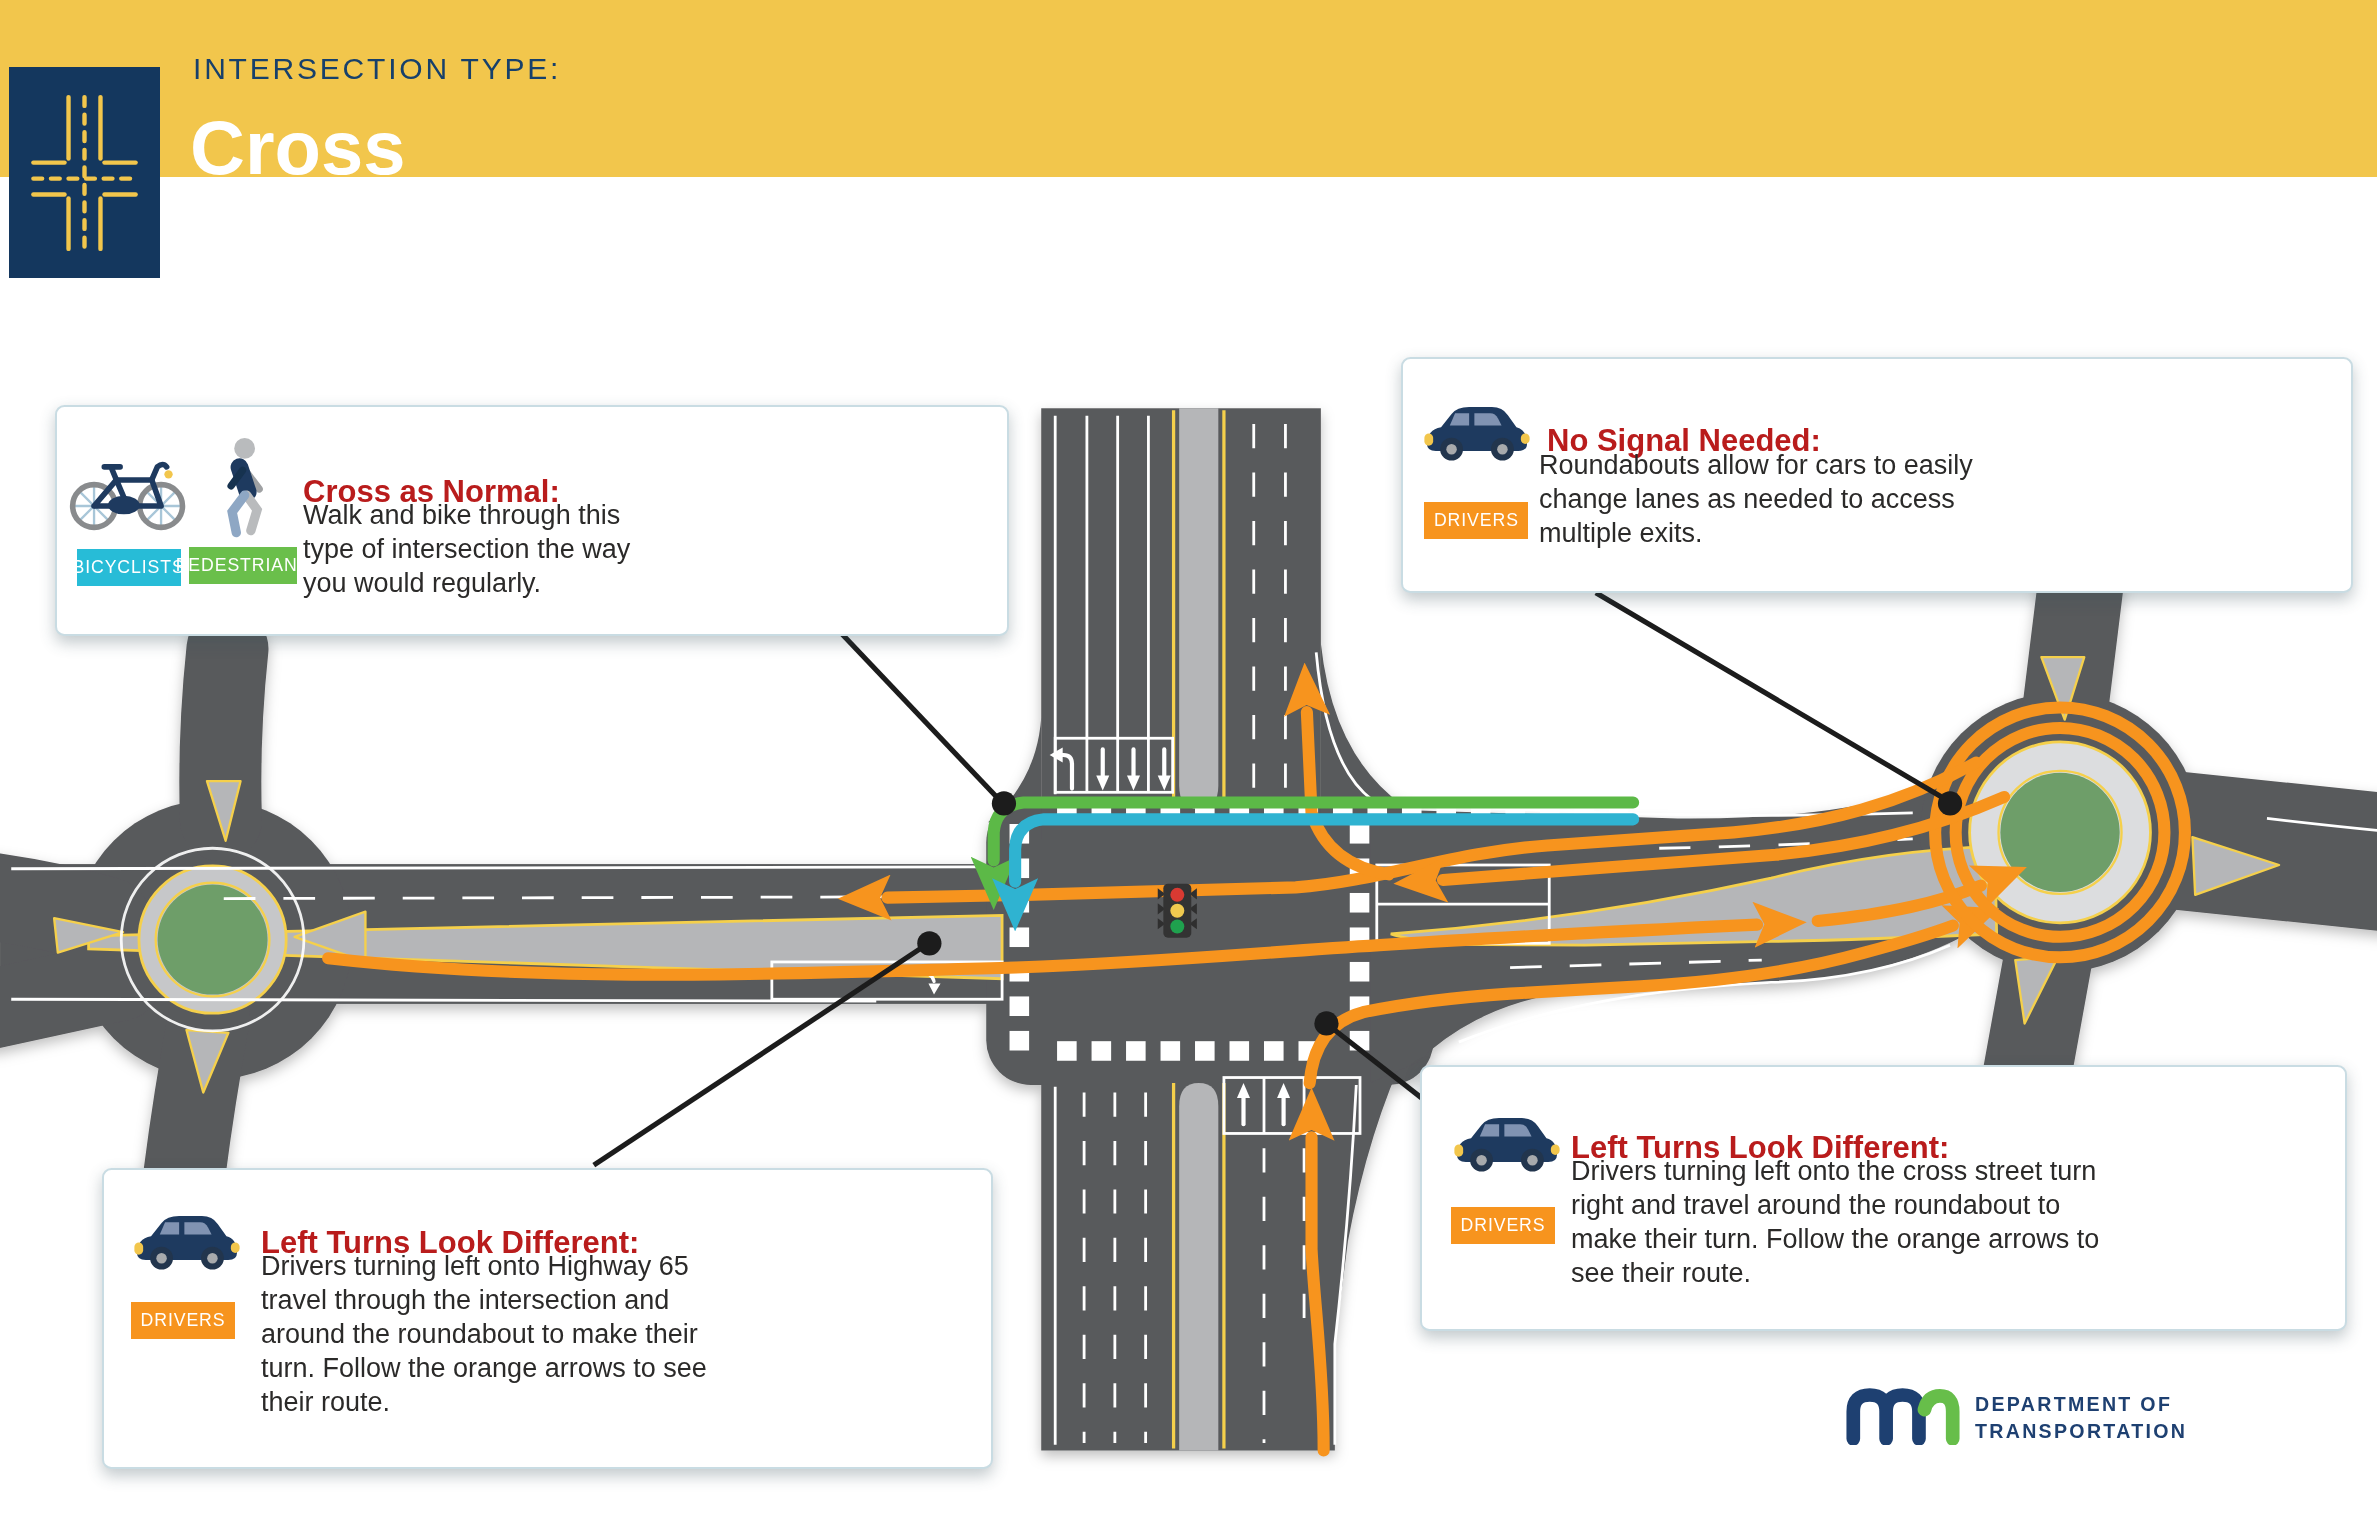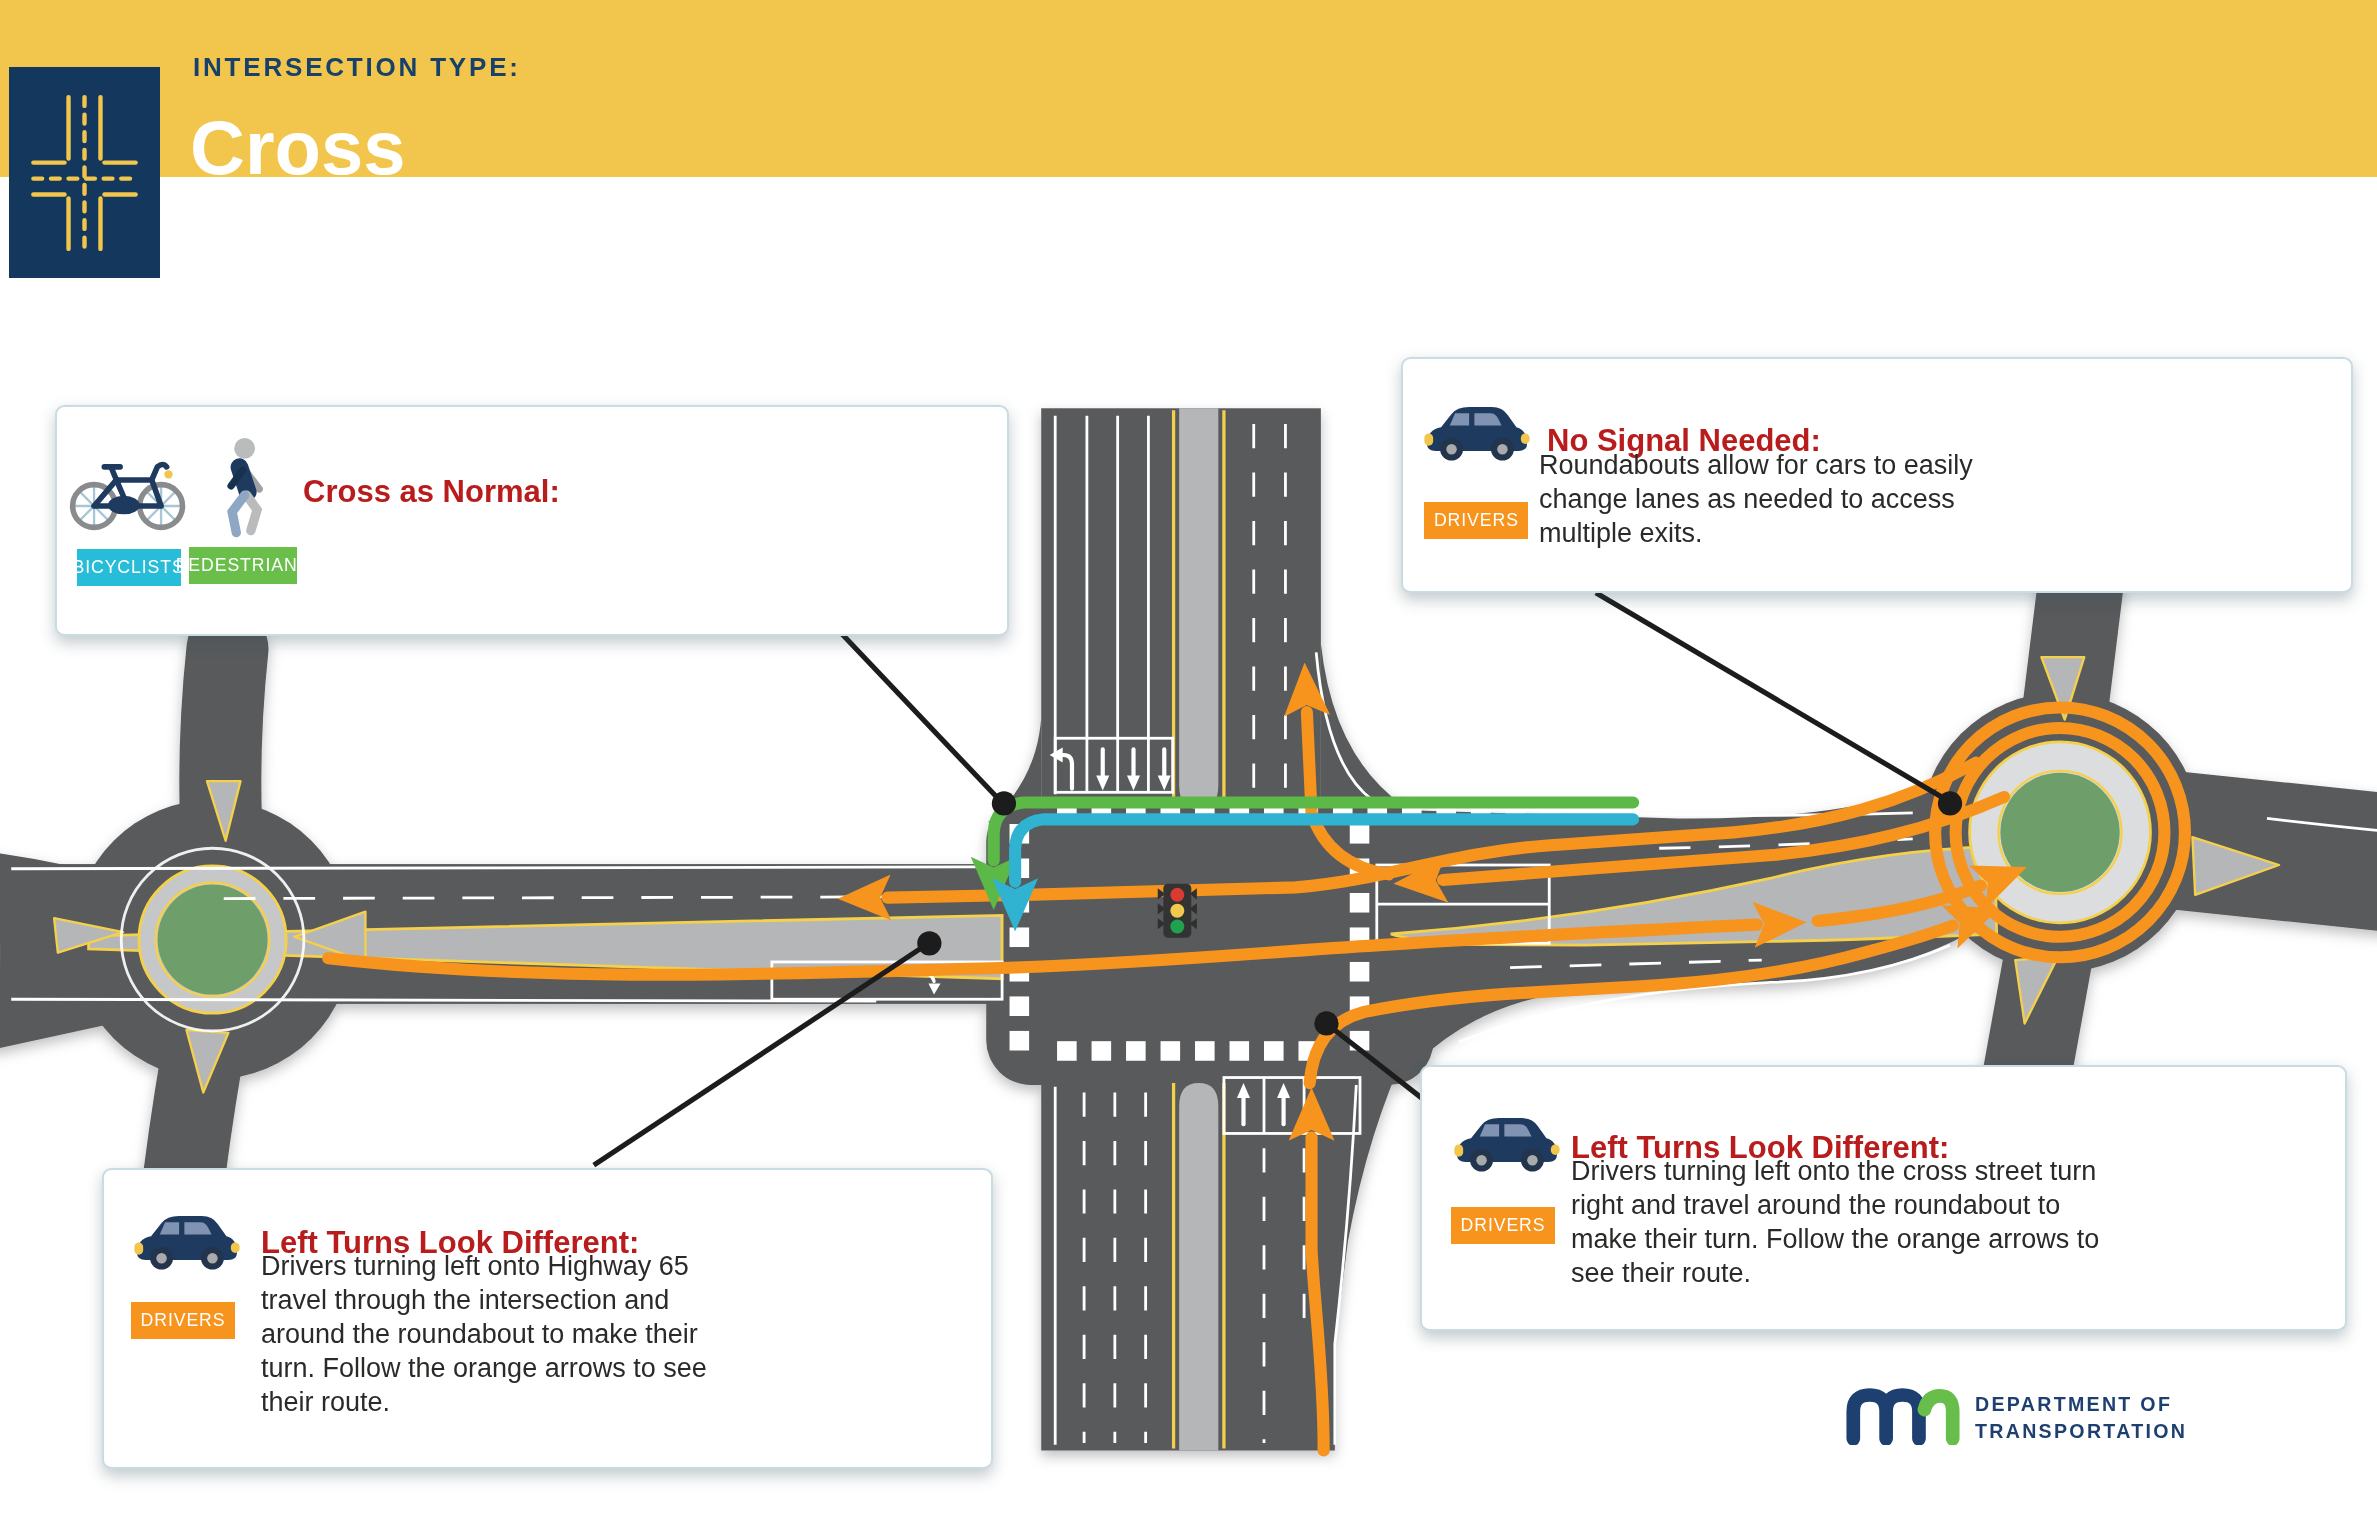--- a/index.html
+++ b/index.html
@@ -3,21 +3,21 @@
 <meta charset="utf-8">
 <style>
   html,body{margin:0;padding:0;background:#fff;width:2377px;height:1538px;
     font-family:"Liberation Sans",sans-serif;overflow:hidden;}
   #canvas{position:relative;width:2377px;height:1538px;background:#fff;}
 
   
   .gold-band{position:absolute;left:0;top:0;width:2377px;height:177px;background:#F2C64C;}
   .navy-square{position:absolute;left:9.3px;top:67px;width:151px;height:211px;background:#14375E;
     display:flex;align-items:center;justify-content:center;}
-  .eyebrow{position:absolute;left:193px;top:52px;font-size:26px;font-weight:700;
+  .eyebrow{position:absolute;left:193px;top:52px;font-size:30px;font-weight:400;
     letter-spacing:2.8px;color:#17406B;}
   .big-title{position:absolute;left:190px;top:110px;font-size:76px;font-weight:700;color:#fff;line-height:1;}
 
   
   .callout{position:absolute;background:#fff;border:2.8px solid #C9DCE3;border-radius:9.3px;
     box-shadow:0 6.5px 15px rgba(55,80,90,.30);}
   .co-heading{position:absolute;font-size:31px;font-weight:700;color:#b91c1c;line-height:1.05;margin-top:32px;}
   .co-body{position:absolute;font-size:27px;color:#2B2A29;line-height:34px;}
   .badge{position:absolute;height:37px;display:flex;align-items:center;justify-content:center;
     color:#fff;font-weight:400;font-size:17.7px;letter-spacing:0.9px;}
@@ -328,20 +328,21 @@
     <circle cx="38" cy="11" r="10" fill="#B9BBBD"></circle>
     <path d="M40,34 L52,50" stroke="#9FA1A3" stroke-width="7" stroke-linecap="round"></path>
     <path d="M33,29 L41,53" stroke="#1E3A5F" stroke-width="17" stroke-linecap="round"></path>
     <path d="M36,32 L25,47" stroke="#16324F" stroke-width="7" stroke-linecap="round"></path>
     <path d="M40,56 L50,70 L44,90" stroke="#B9BBBD" stroke-width="9" stroke-linecap="round" fill="none"></path>
     <path d="M38,56 L26,72 L30,92" stroke="#8EA7C4" stroke-width="9" stroke-linecap="round" fill="none"></path>
   </svg>
   <div class="badge bicyclists" style="left:19.6px;top:142px;width:104px;">BICYCLISTS</div>
   <div class="badge pedestrians" style="left:132px;top:140px;width:108px;">PEDESTRIANS</div>
   <div class="co-heading" style="left:246px;top:37px;">Cross as Normal:</div>
+  <div class="co-body" style="left:246px;top:91px;width:373px;">Walk and bike through this type of intersection the way you would regularly.</div>
 </div>
 
 <div class="callout" style="left:1401px;top:357px;width:948px;height:232px;">
   <svg class="icon-abs" style="left:17px;top:39px;" width="114" height="69" viewBox="0 0 130 78">
     <path d="M8,52 Q8,36 24,33 L36,18 Q42,10 56,10 L82,10 Q94,10 100,19 L110,33 Q122,36 122,52 Q122,60 112,60 L18,60 Q8,60 8,52 Z" fill="#1E3A5F"></path>
     <path d="M40,17 L56,17 L56,31 L34,31 Z" fill="#8193B2"></path>
     <path d="M62,17 L80,17 Q86,17 89,23 L93,31 L62,31 Z" fill="#8193B2"></path>
     <rect x="5" y="40" width="10" height="14" rx="5" fill="#F2C64C"></rect>
     <rect x="115" y="40" width="10" height="12" rx="5" fill="#F2C64C"></rect>
     <circle cx="36" cy="58" r="13" fill="#22354D"></circle>

